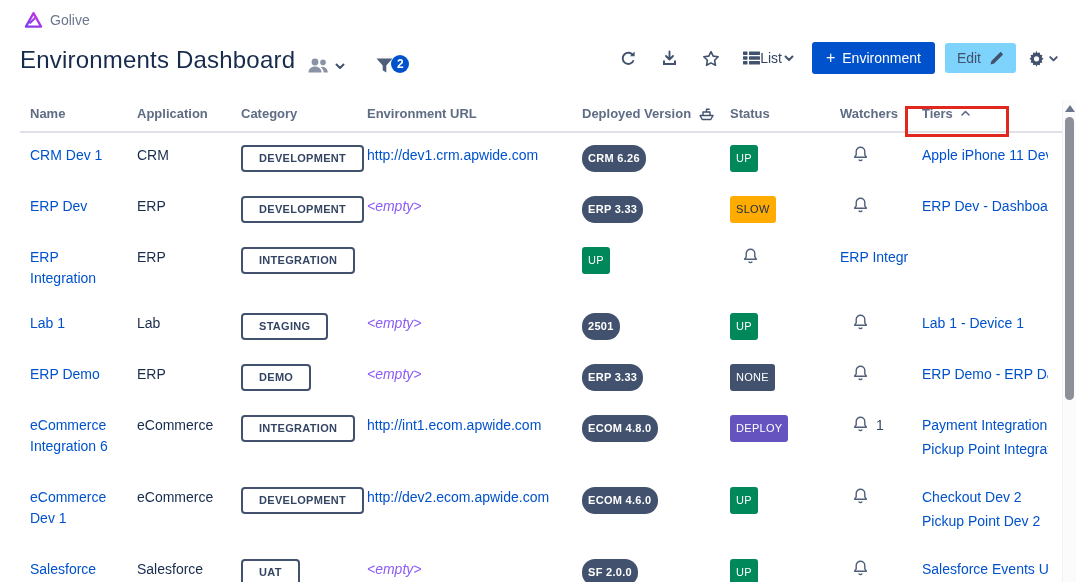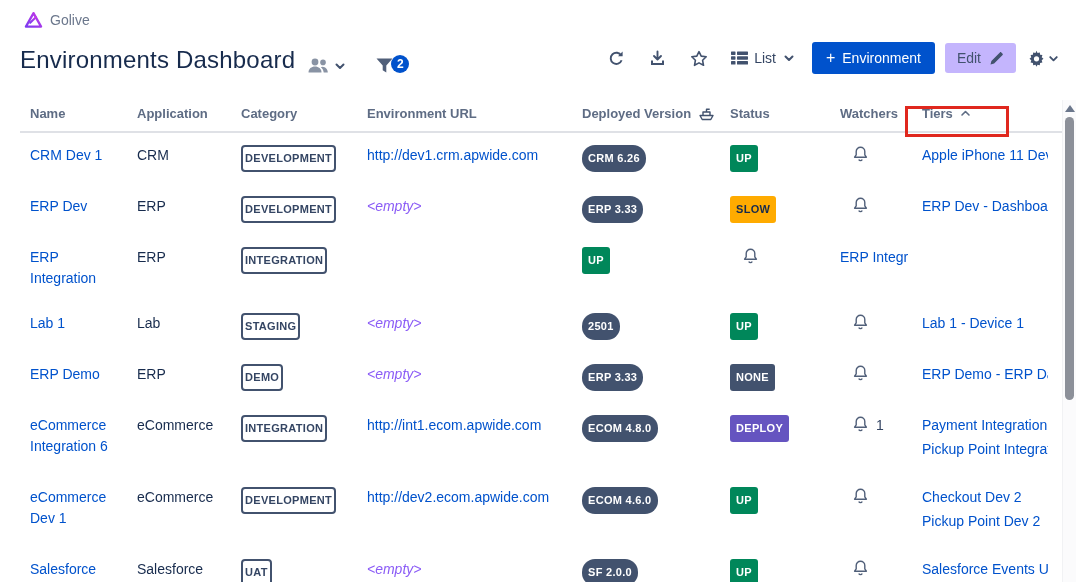--- a/index.html
+++ b/index.html
@@ -13,47 +13,47 @@
   
   .header-row { display:flex; align-items:flex-end; padding:10px 14px 0 20px; height:44px; }
   .page-title { font-size:24px; font-weight:500; color:#172B4D; letter-spacing:.2px; }
   .title-icons { display:flex; align-items:center; gap:4px; margin-left:12px; }
   .filter-group { display:flex; align-items:flex-start; margin-left:28px; position:relative; }
   .filter-badge { background:#0052CC; color:#fff; font-size:12px; font-weight:700;
     width:18px; height:18px; border-radius:50%; display:flex; align-items:center;
     justify-content:center; margin-left:-3px; margin-top:-2px; }
   .toolbar { margin-left:auto; display:flex; align-items:center; gap:10px; }
   .icon-btn { background:none; border:none; cursor:pointer; padding:5px 7px; display:flex; align-items:center; }
-  .view-switch { display:flex; align-items:center; gap:6px; padding:5px 6px; cursor:pointer;
+  .view-switch { display:flex; align-items:center; padding:5px 6px; cursor:pointer;
     color:#344563; font-size:14px; }
   .btn-primary { background:#0052CC; color:#fff; border:none; border-radius:3px;
     font-size:14px; font-weight:500; padding:7px 14px; display:flex; align-items:center;
     gap:7px; cursor:pointer; }
   .btn-primary .plus { font-size:16px; font-weight:400; }
-  .btn-subtle { background:#c4b5fd; color:#42526E; border:none; border-radius:3px;
+  .btn-subtle { background:#7dd3fc; color:#42526E; border:none; border-radius:3px;
     font-size:14px; font-weight:500; padding:7px 12px; display:flex; align-items:center;
     gap:8px; cursor:pointer; }
   .gear-group { display:flex; align-items:center; gap:2px; cursor:pointer; padding:4px 2px; }
 
   
   .table { margin:32px 14px 0 20px; width:1042px; }
   .grid-row { display:grid; grid-template-columns:117px 104px 126px 215px 148px 110px 82px 1fr; }
   .thead { padding-bottom:10px; border-bottom:2px solid #DFE1E6; }
   .th { font-size:13px; font-weight:700; color:#5E6C84; display:flex; align-items:center; gap:7px; }
   .th:first-child, .td:first-child { padding-left:10px; }
   .row { padding:12px 0; min-height:48px; }
   .td { font-size:14px; line-height:21px; padding-right:14px; overflow:hidden; }
   a.link { color:#0052CC; text-decoration:none; cursor:pointer; display:inline-block; }
   .empty-val { color:#8b5cf6; font-style:italic; }
   .badge-cat { display:inline-block; border:2px solid #42526E; border-radius:4px;
-    color:#344563; font-size:11px; font-weight:700; padding:1px 2px; letter-spacing:.3px;
+    color:#344563; font-size:11px; font-weight:700; padding:1px 16px; letter-spacing:.3px;
     background:#fff; }
   .badge-ver { display:inline-block; background:#42526E; color:#fff; border-radius:13px;
     font-size:11px; font-weight:700; padding:3px 6px; letter-spacing:.3px; }
-  .badge-status { display:inline-block; border-radius:3px; font-size:11px; font-weight:700;
+  .badge-status { display:inline-block; border-radius:3px; font-size:11px; font-weight:400;
     padding:3px 6px; letter-spacing:.3px; }
   .watch-cell { display:flex; align-items:flex-start; gap:7px; padding-left:12px; }
   .watch-count { font-size:14px; color:#344563; }
   .tiers-cell a { display:block; white-space:nowrap; overflow:hidden; margin-bottom:3px; }
 
   
   .annotation-box { position:absolute; left:905px; top:106px; width:104px; height:31px;
     border:3px solid #E0281E; pointer-events:none; z-index:50; }
   .scrollbar { position:absolute; right:0; top:100px; width:14px; height:482px;
     background:#FBFBFC; border-left:1px solid #F1F2F4; }

